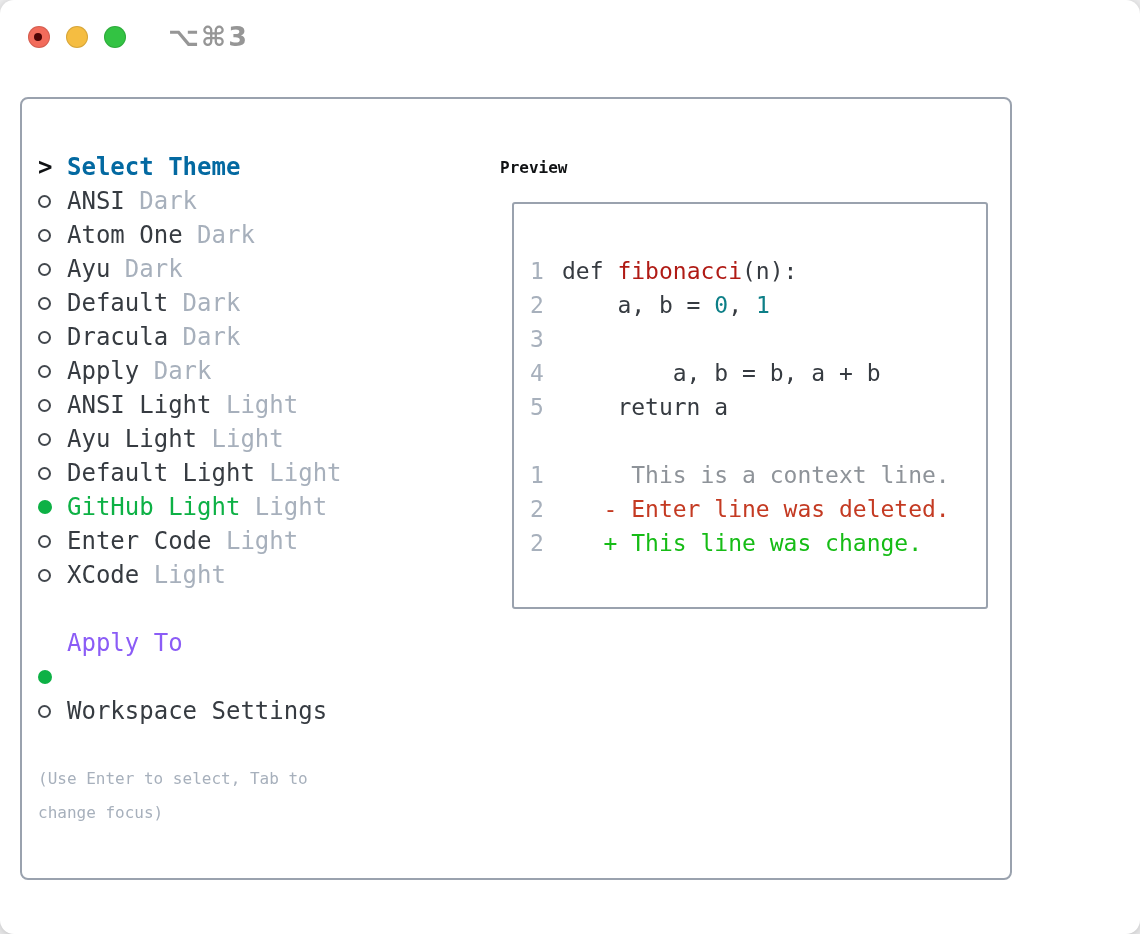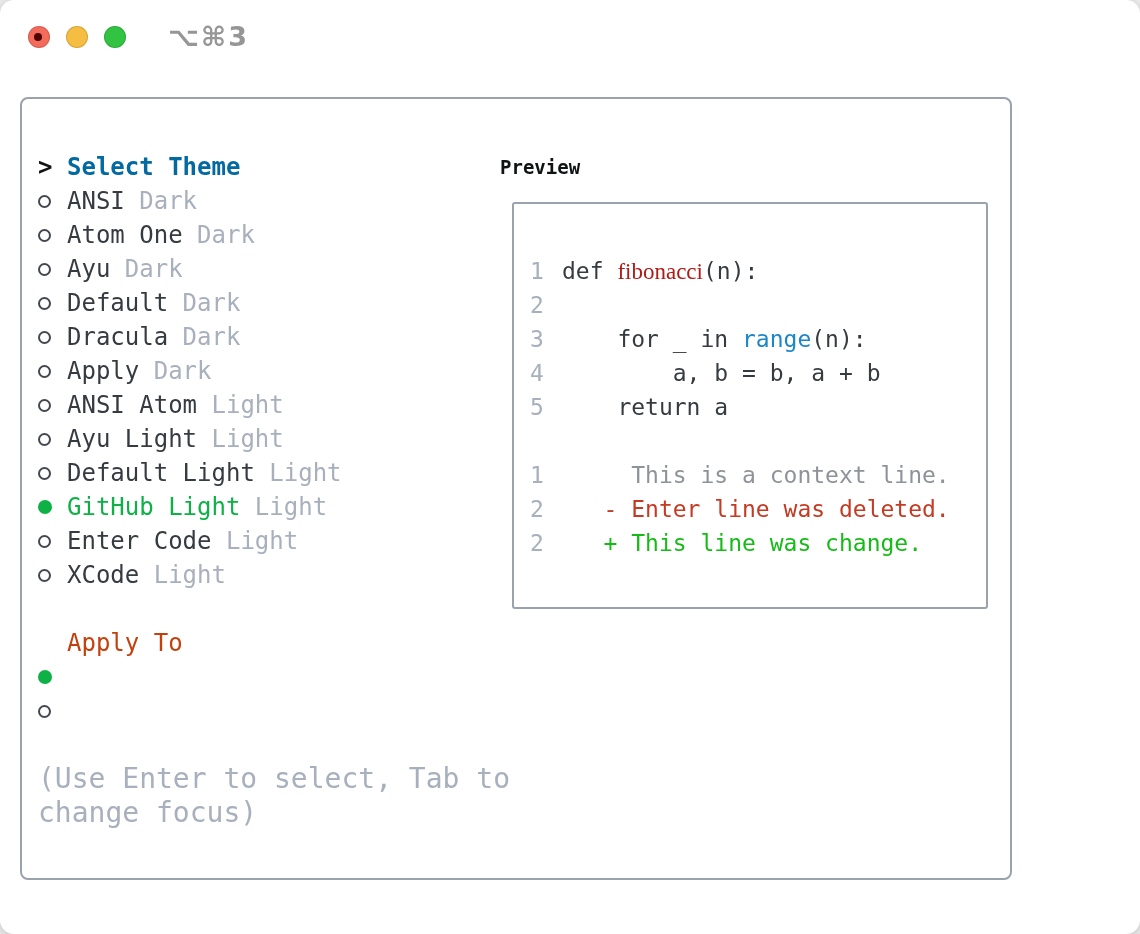--- a/index.html
+++ b/index.html
@@ -41,40 +41,40 @@
     background:#fff;
   }
   .row{display:flex;align-items:center;height:34px;font-size:24px;color:var(--text-dark,#363b41);}
   .marker{width:29px;display:flex;align-items:center;flex:none;}
   .prompt{font-weight:bold;color:#101214;}
   .radio{width:13px;height:13px;border-radius:50%;border:2px solid #43484e;box-sizing:border-box;}
   .radio.sel{background:var(--selected-green,#0db145);border:none;width:14px;height:14px;}
   .tname.sel{color:var(--selected-green,#0db145);}
   .variant{color:var(--muted-gray,#a7b0bc);margin-left:1ch;}
   .list-title{font-weight:bold;color:#0369a1;}
-  .subhead{color:#c2410c;}
+  .subhead{color:#8b5cf6;}
   .theme-list{position:absolute;left:16px;top:51px;}
   .apply-list{position:absolute;left:16px;top:527px;}
-  .hint{position:absolute;left:16px;top:663px;font-size:28px;line-height:34px;color:var(--muted-gray,#a7b0bc);}
+  .hint{position:absolute;left:16px;top:663px;font-size:16px;line-height:34px;color:var(--muted-gray,#a7b0bc);}
   
   .preview-title{position:absolute;left:478px;top:51px;height:34px;display:flex;align-items:center;
-    font-size:19px;font-weight:bold;color:#101214;text-align:right;}
+    font-size:16px;font-weight:bold;color:#101214;text-align:right;}
   .preview-box{
     position:absolute;left:490px;top:103px;
     width:476px;height:407px;
     border:2px solid var(--border-gray,#9aa2ae);
     border-radius:3px;
     box-sizing:border-box;
     padding:50px 0 0 16px;
   }
   .crow{display:flex;height:34px;align-items:center;font-size:23px;}
   .ln{width:14px;flex:none;text-align:left;color:var(--muted-gray,#a7b0bc);}
   .toks{white-space:pre;margin-left:18px;}
   .tk-default{color:var(--text-dark,#363b41);}
-  .tk-function{color:var(--function-red,#b01b15);font-family:Liberation Serif, serif;}
+  .tk-function{color:var(--function-red,#b01b15);}
   .tk-number{color:var(--number-teal,#0d7f87);}
   .tk-builtin{color:var(--builtin-blue,#1a87c9);}
   .tk-context{color:var(--context-gray,#8e9399);margin-top:35px;}
   .tk-deleted{color:var(--deleted-red,#c43a22);}
   .tk-added{color:var(--added-green,#16bc16);}
 </style>
 </head>
 <body>
 
 <div class="window">
@@ -137,21 +137,21 @@
           <span class="marker">
             <span class="radio"></span>
           </span>
           <span class="tname">Apply</span>
           <span class="variant">Dark</span>
         </div>
         <div class="row">
           <span class="marker">
             <span class="radio"></span>
           </span>
-          <span class="tname">ANSI Atom</span>
+          <span class="tname">ANSI Light</span>
           <span class="variant">Light</span>
         </div>
         <div class="row">
           <span class="marker">
             <span class="radio"></span>
           </span>
           <span class="tname">Ayu Light</span>
           <span class="variant">Light</span>
         </div>
         <div class="row">
@@ -192,42 +192,43 @@
 
     <div class="row">
           <span class="marker">
             <span class="radio sel"></span>
           </span>
         </div>
         <div class="row">
           <span class="marker">
             <span class="radio"></span>
           </span>
+          <span class="tname">Workspace Settings</span>
         </div>
       </div>
 
     <div class="hint">
       <div>(Use Enter to select, Tab to</div>
       <div>change focus)</div>
     </div>
 
     <div class="preview-title">Preview</div>
 
     <div class="preview-box">
 
     <div class="crow">
           <span class="ln">1</span>
           <span class="toks"><span class="tk-default">def </span><span class="tk-function">fibonacci</span><span class="tk-default">(n):</span></span>
         </div>
         <div class="crow">
           <span class="ln">2</span>
+          <span class="toks"><span class="tk-default">    a, b = </span><span class="tk-number">0</span><span class="tk-default">, </span><span class="tk-number">1</span></span>
         </div>
         <div class="crow">
           <span class="ln">3</span>
-          <span class="toks"><span class="tk-default">    for _ in </span><span class="tk-builtin">range</span><span class="tk-default">(n):</span></span>
         </div>
         <div class="crow">
           <span class="ln">4</span>
           <span class="toks"><span class="tk-default">        a, b = b, a + b</span></span>
         </div>
         <div class="crow">
           <span class="ln">5</span>
           <span class="toks"><span class="tk-default">    return a</span></span>
         </div>
         <div class="crow"></div>

